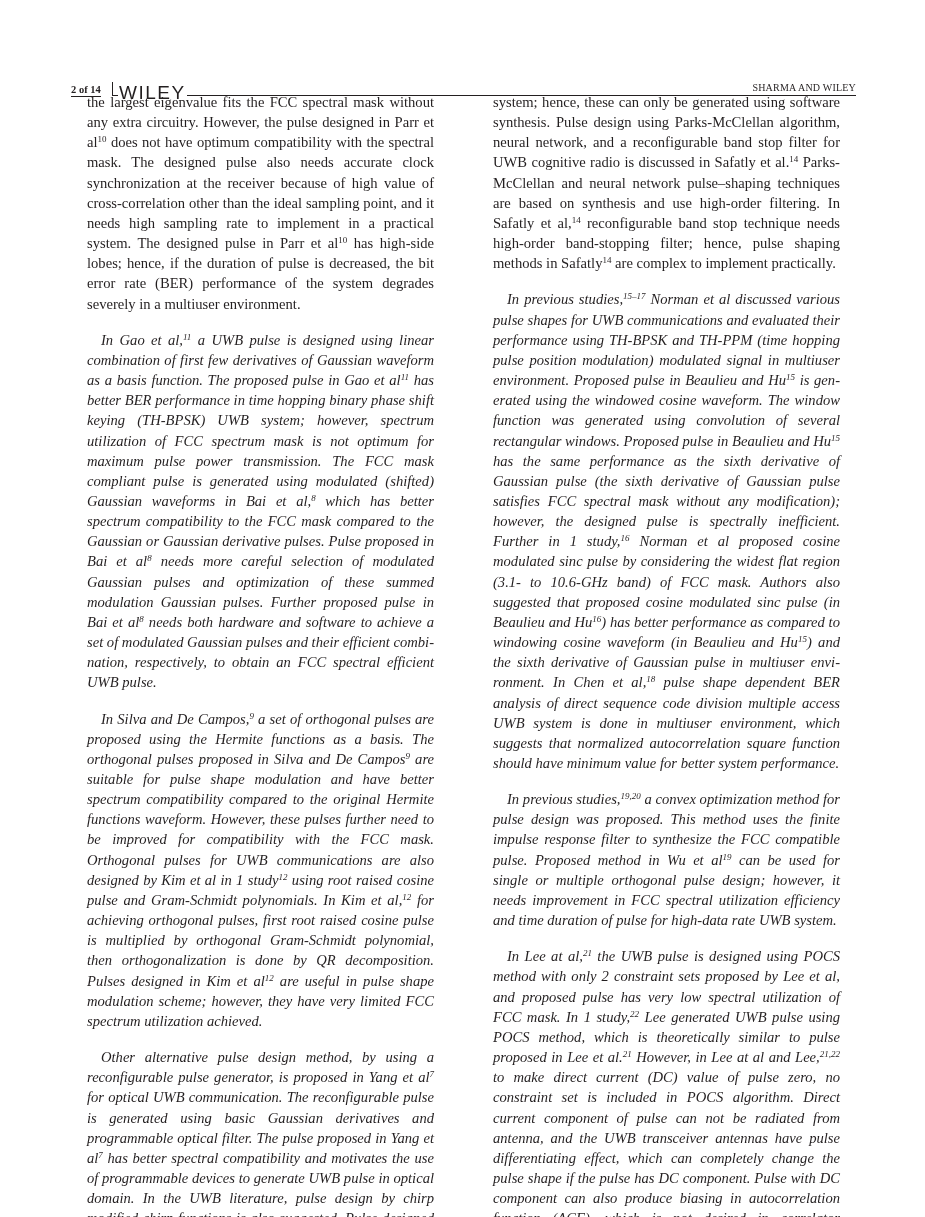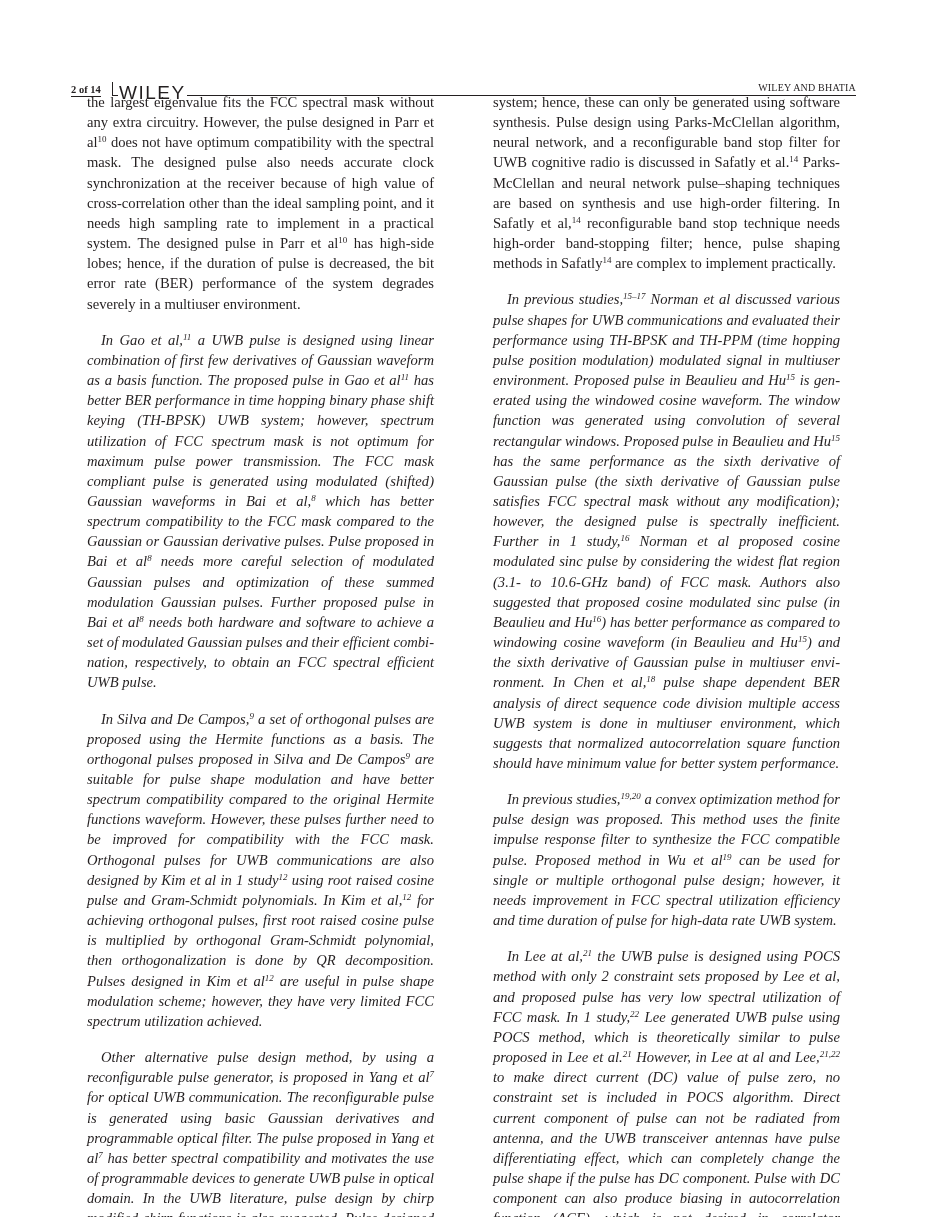--- a/index.html
+++ b/index.html
@@ -23,21 +23,21 @@
   sup { font-size: 9px; line-height: 0; vertical-align: 5px; }
 </style>
 </head>
 <body>
 
 <div class="header">
   <span class="page-num">2 of 14</span>
   <span class="sep"></span>
   <span class="header-rule"></span>
   <span class="brand">WILEY</span>
-  <span class="running-head">WILEY AND BHATIA</span>
+  <span class="running-head">SHARMA AND WILEY</span>
 </div>
 
 <div class="col left">
     <p class=""><span>the largest eigenvalue fits the FCC spectral mask without any extra circuitry. However, the pulse designed in Parr et al</span><sup>10</sup><span> does not have optimum compatibility with the spectral mask. The designed pulse also needs accurate clock synchronization at the receiver because of high value of cross-correlation other than the ideal sampling point, and it needs high sampling rate to implement in a practical system. The designed pulse in Parr et al</span><sup>10</sup><span> has high-side lobes; hence, if the duration of pulse is decreased, the bit error rate (BER) performance of the system degrades severely in a multiuser environment.</span></p>
     <p class="indent"><span>In Gao et al,</span><sup>11</sup><span> a UWB pulse is designed using linear com­bination of first few derivatives of Gaussian waveform as a basis function. The proposed pulse in Gao et al</span><sup>11</sup><span> has bet­ter BER performance in time hopping binary phase shift keying (TH-BPSK) UWB system; however, spectrum utiliza­tion of FCC spectrum mask is not optimum for maximum pulse power transmission. The FCC mask compliant pulse is generated using modulated (shifted) Gaussian waveforms in Bai et al,</span><sup>8</sup><span> which has better spectrum compatibility to the FCC mask compared to the Gaussian or Gaussian derivative pulses. Pulse proposed in Bai et al</span><sup>8</sup><span> needs more careful selec­tion of modulated Gaussian pulses and optimization of these summed modulation Gaussian pulses. Further proposed pulse in Bai et al</span><sup>8</sup><span> needs both hardware and software to achieve a set of modulated Gaussian pulses and their efficient combi­nation, respectively, to obtain an FCC spectral efficient UWB pulse.</span></p>
     <p class="indent"><span>In Silva and De Campos,</span><sup>9</sup><span> a set of orthogonal pulses are proposed using the Hermite functions as a basis. The orthog­onal pulses proposed in Silva and De Campos</span><sup>9</sup><span> are suitable for pulse shape modulation and have better spectrum compat­ibility compared to the original Hermite functions waveform. However, these pulses further need to be improved for com­patibility with the FCC mask. Orthogonal pulses for UWB communications are also designed by Kim et al in 1 study</span><sup>12</sup><span> using root raised cosine pulse and Gram-Schmidt polynomi­als. In Kim et al,</span><sup>12</sup><span> for achieving orthogonal pulses, first root raised cosine pulse is multiplied by orthogonal Gram-Schmidt polynomial, then orthogonalization is done by QR decom­position. Pulses designed in Kim et al</span><sup>12</sup><span> are useful in pulse shape modulation scheme; however, they have very limited FCC spectrum utilization achieved.</span></p>
     <p class="indent"><span>Other alternative pulse design method, by using a reconfig­urable pulse generator, is proposed in Yang et al</span><sup>7</sup><span> for optical UWB communication. The reconfigurable pulse is generated using basic Gaussian derivatives and programmable optical filter. The pulse proposed in Yang et al</span><sup>7</sup><span> has better spectral compatibility and motivates the use of programmable devices to generate UWB pulse in optical domain. In the UWB lit­erature, pulse design by chirp modified chirp functions is also suggested. Pulse designed using chirp functions is com­plex and its practical implementation is difficult.</span><sup>8</sup><span> Walsh and Zinc basis functions have also been used in the UWB pulse design</span><sup>13</sup><span>; however, these functions do not have any closed mathematical form for practical realization in hardware</span></p>
   </div>
 <div class="col right">
     <p class=""><span>system; hence, these can only be generated using software synthesis. Pulse design using Parks-McClellan algorithm, neural network, and a reconfigurable band stop filter for UWB cognitive radio is discussed in Safatly et al.</span><sup>14</sup><span> Parks-McClellan and neural network pulse–shaping techniques are based on synthesis and use high-order filtering. In Safatly et al,</span><sup>14</sup><span> recon­figurable band stop technique needs high-order band-stopping filter; hence, pulse shaping methods in Safatly</span><sup>14</sup><span> are complex to implement practically.</span></p>

